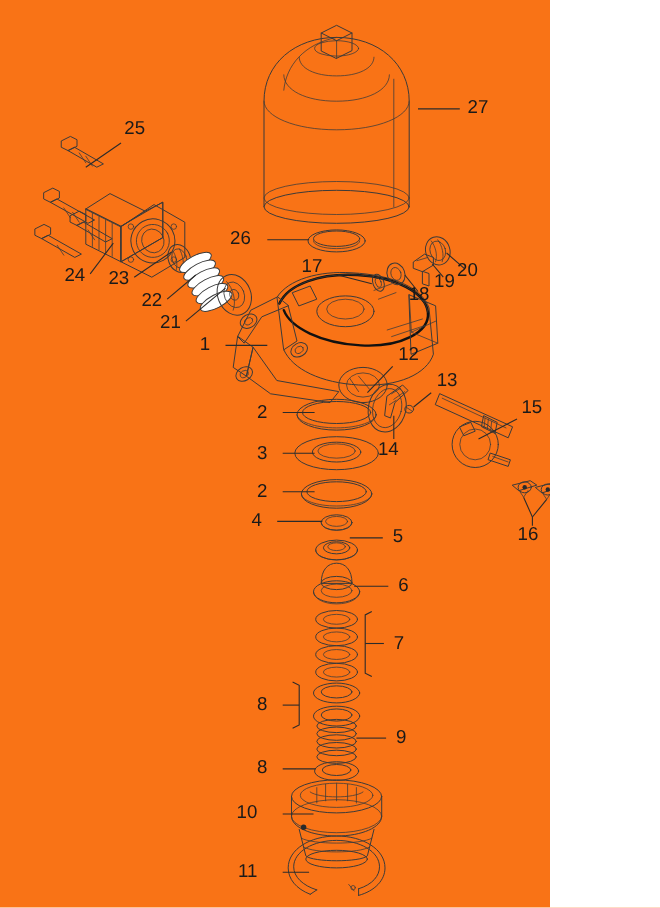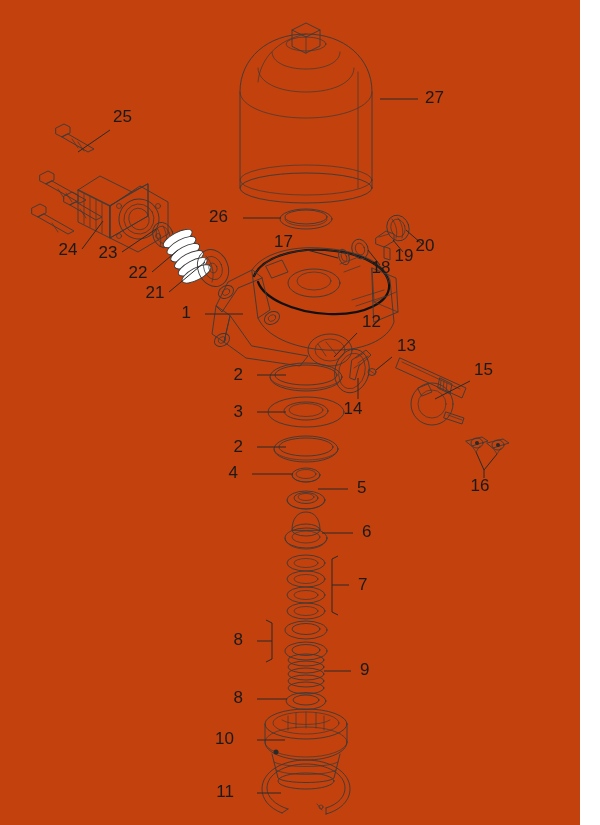--- a/index.html
+++ b/index.html
@@ -1,17 +1,17 @@
 <!DOCTYPE html>
 <html><head>
 <meta charset="utf-8">
 <style>
   html,body{margin:0;padding:0;background:#ffffff;}
   body{width:600px;height:825px;font-family:"Liberation Sans",sans-serif;}
-  #stage{position:relative;width:580px;height:825px;background:#c2410c;overflow:hidden;}
+  #stage{position:relative;width:500px;height:825px;background:#f97316;overflow:hidden;}
   svg#diagram{position:absolute;left:0;top:0;width:600px;height:825px;display:block;}
   .lbl{font-family:"Liberation Sans",sans-serif;font-size:17px;fill:#1a1a1a;}
   .leader{stroke:#2b2b2b;stroke-width:1;fill:none;}
   .ln{stroke:#3a3a3a;stroke-width:0.9;fill:none;stroke-linecap:round;stroke-linejoin:round;}
   .lnT{stroke:#3a3a3a;stroke-width:0.7;fill:none;stroke-linecap:round;stroke-linejoin:round;}
   .lnH{stroke:#111;stroke-width:2.2;fill:none;stroke-linecap:round;}
   .fillK{fill:#2a2a2a;}
 </style>
 </head>
 <body>

